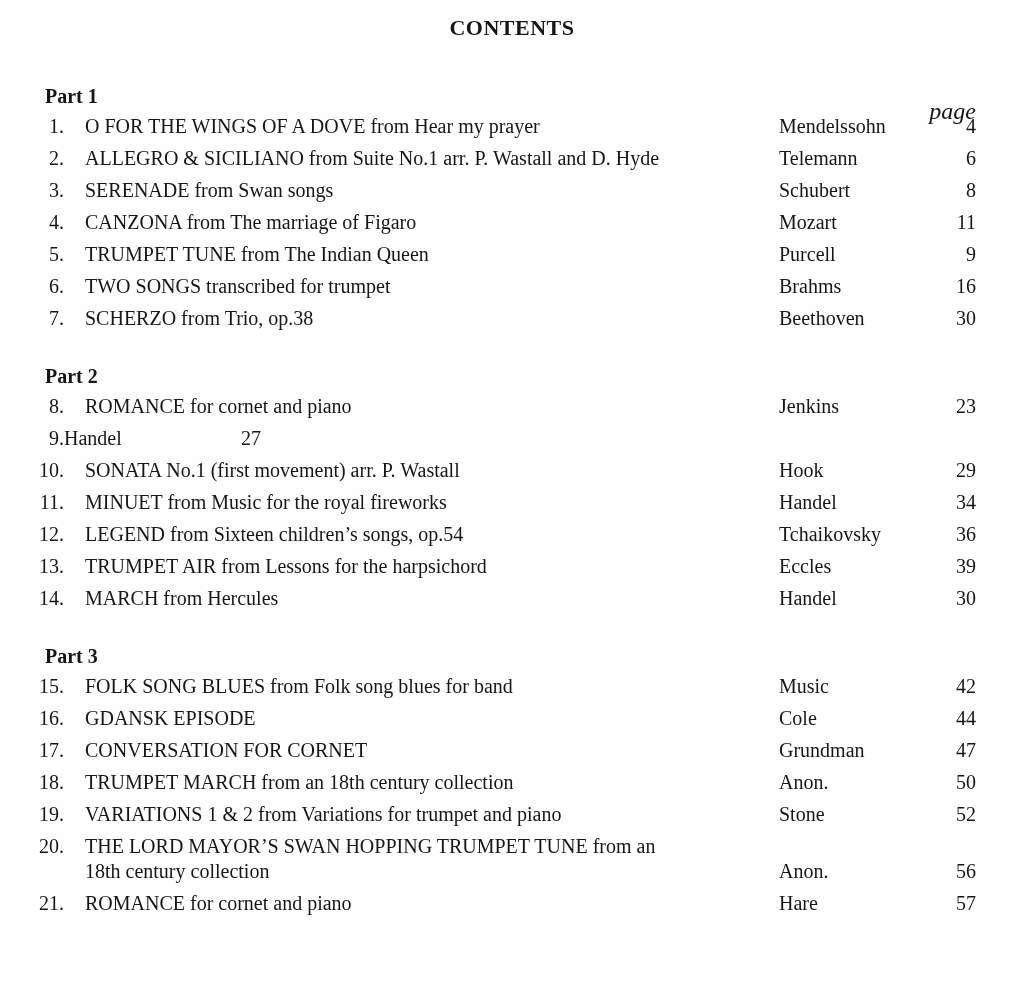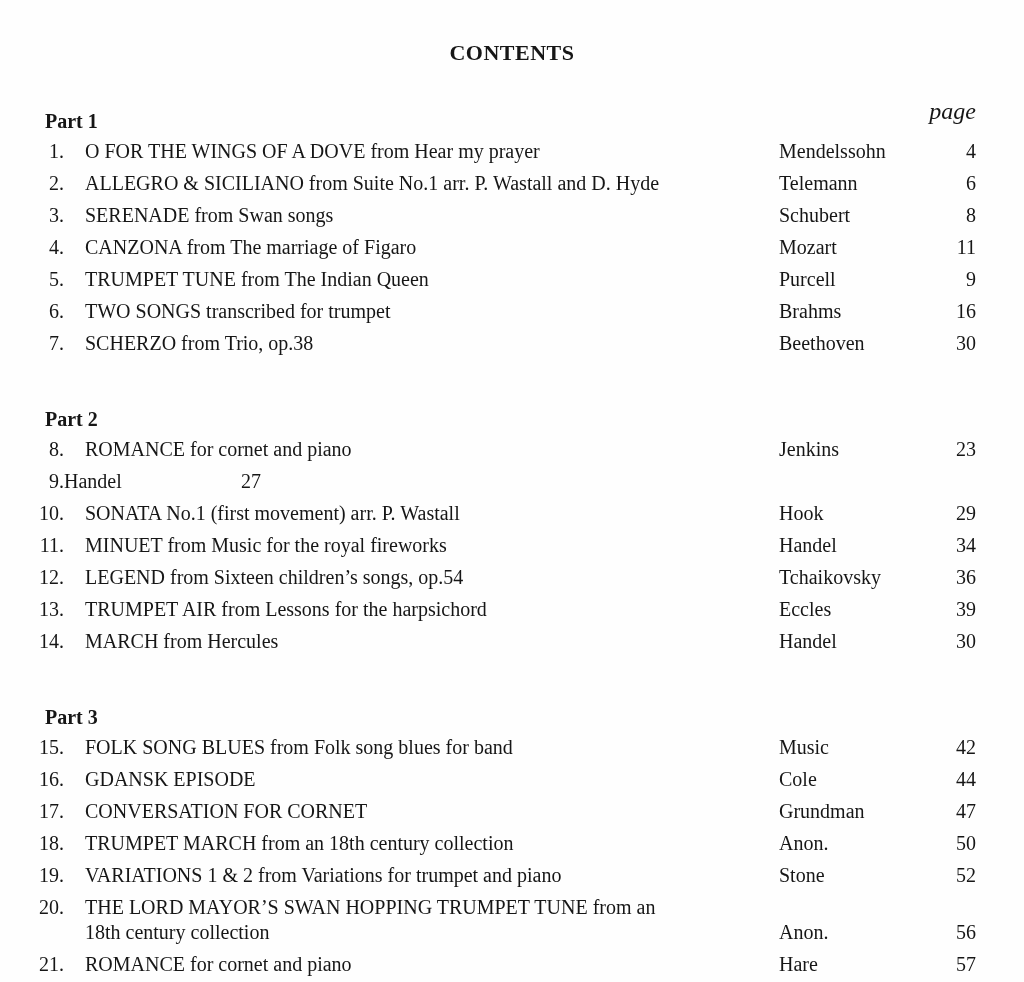--- a/index.html
+++ b/index.html
@@ -12,21 +12,21 @@
     width: 1024px;
     height: 982px;
     background: #fefefe;
     color: #161616;
     font-family: "Liberation Serif", "DejaVu Serif", serif;
     font-size: 20px;
     overflow: hidden;
   }
   .doc-title {
     margin: 0;
-    padding-top: 40px;
+    padding-top: 15px;
     text-align: center;
     font-size: 22px;
     font-weight: bold;
     letter-spacing: 0.5px;
     line-height: 25px;
   }
   .page-col-label {
     position: absolute;
     top: 99px;
     right: 48px;
@@ -34,21 +34,21 @@
     font-size: 24px;
     line-height: 25px;
   }
   .toc {
     margin: 0 48px 0 30px; 
   }
   .toc > .section:first-child {
     margin-top: 44px;
   }
   .section + .section {
-    margin-top: 51px;
+    margin-top: 33px;
   }
   .section-label {
     font-weight: bold;
     font-size: 20px;
     line-height: 25px;
     margin: 0 0 5px 15px;
   }
   .row {
     display: flex;
     align-items: flex-end;

